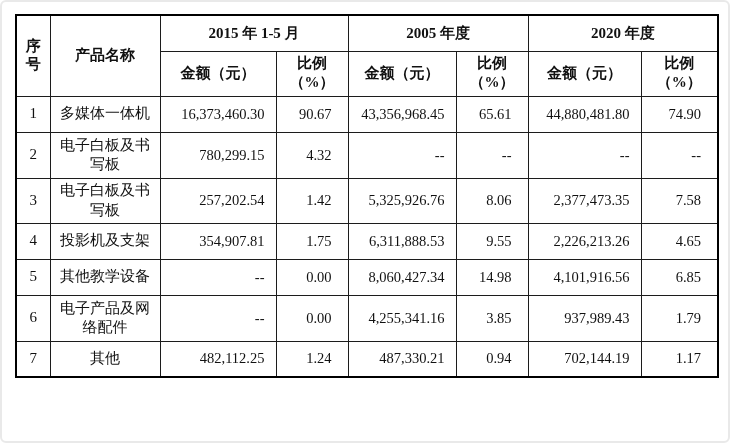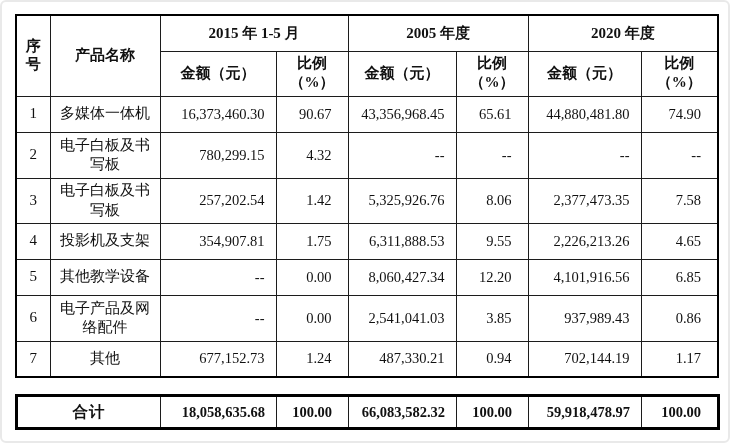--- a/index.html
+++ b/index.html
@@ -130,64 +130,41 @@
         <td class="pct">9.55</td>
         <td class="amt">2,226,213.26</td>
         <td class="pct">4.65</td>
       </tr>
       <tr style="height:36px">
         <td>5</td>
         <td class="name-cell">其他教学设备</td>
         <td class="amt">--</td>
         <td class="pct">0.00</td>
         <td class="amt">8,060,427.34</td>
-        <td class="pct">12.20</td>
+        <td class="pct">14.98</td>
         <td class="amt">4,101,916.56</td>
         <td class="pct">6.85</td>
       </tr>
       <tr style="height:46px">
         <td>6</td>
         <td class="name-cell">电子产品及网络配件</td>
         <td class="amt">--</td>
         <td class="pct">0.00</td>
-        <td class="amt">2,541,041.03</td>
+        <td class="amt">4,255,341.16</td>
         <td class="pct">3.85</td>
         <td class="amt">937,989.43</td>
-        <td class="pct">0.86</td>
+        <td class="pct">1.79</td>
       </tr>
       <tr style="height:36px">
         <td>7</td>
         <td class="name-cell">其他</td>
-        <td class="amt">677,152.73</td>
+        <td class="amt">482,112.25</td>
         <td class="pct">1.24</td>
         <td class="amt">487,330.21</td>
         <td class="pct">0.94</td>
         <td class="amt">702,144.19</td>
         <td class="pct">1.17</td>
       </tr>
     </tbody>
   </table>
 
-  <table class="total-table">
-    <colgroup>
-      <col style="width:34px">
-        <col style="width:110px">
-      <col style="width:116px">
-        <col style="width:72px">
-      <col style="width:108px">
-        <col style="width:72px">
-      <col style="width:113px">
-        <col style="width:77px">
-    </colgroup>
-    <tbody>
-      <tr style="height:33px">
-        <td colspan="2" class="total-label">合计</td>
-        <td class="amt">18,058,635.68</td>
-        <td class="pct">100.00</td>
-        <td class="amt">66,083,582.32</td>
-        <td class="pct">100.00</td>
-        <td class="amt">59,918,478.97</td>
-        <td class="pct">100.00</td>
-      </tr>
-    </tbody>
-  </table>
 
 </div>
 
 </body></html>

